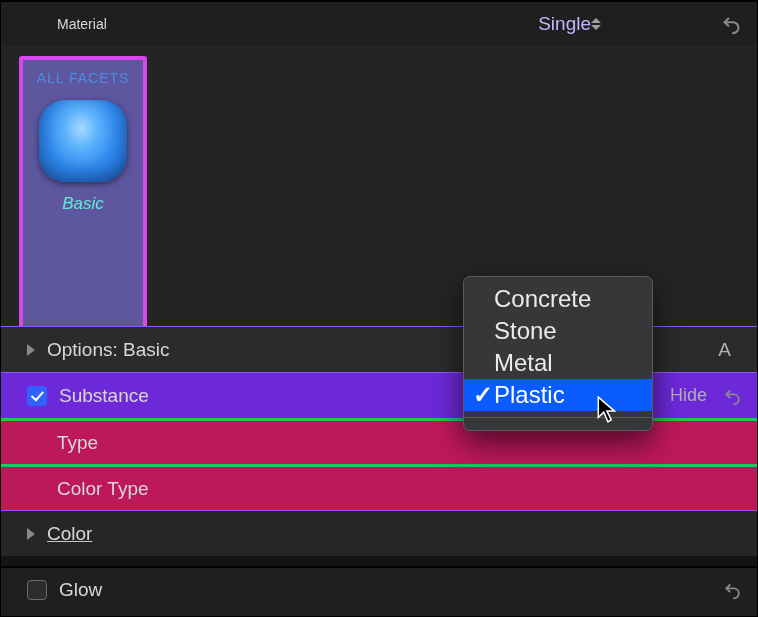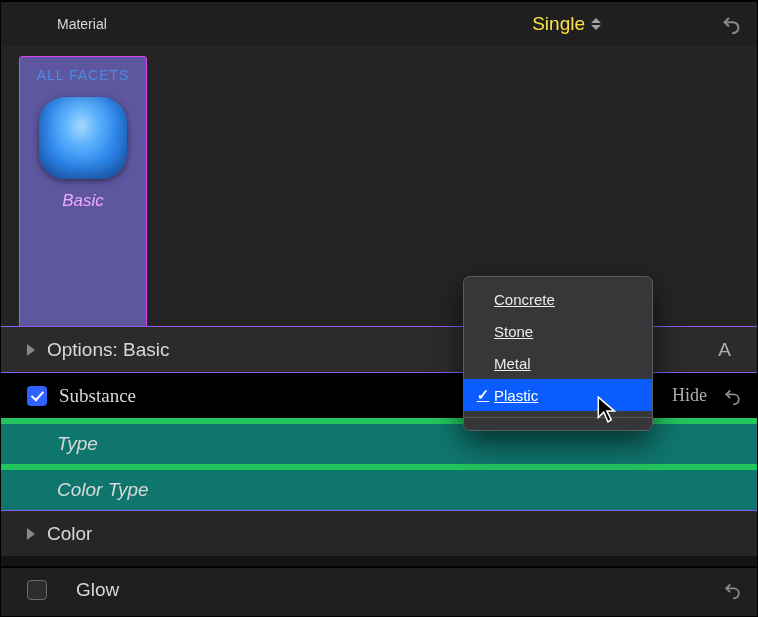--- a/index.html
+++ b/index.html
@@ -16,22 +16,21 @@
     }
     .header-row {
       display: flex;
       align-items: center;
       height: 44px;
       padding: 0 14px 0 56px;
     }
     .header-title { flex: 1; color: #d8d8d8; font-size: 14px; }
     .dropdown-select {
       display: inline-flex;
-      gap: 6px;
-      color: #fde047;
+      color: #c4b5fd;
       font-size: 19px;
       cursor: pointer;
       margin-right: 120px;
     }
     .select-arrows {
       display: inline-flex;
       flex-direction: column;
       justify-content: center;
       gap: 2px;
     }
@@ -47,21 +46,21 @@
 
     .facets-area {
       background: #242424;
       padding: 10px 18px 10px 18px;
       height: 280px;
     }
     .facet-tile {
       width: 128px;
       height: 304px;
       background: #5e57a0;
-      border: 1px solid #d946ef;
+      border: 4px solid #d946ef;
       border-radius: 3px;
       display: flex;
       flex-direction: column;
       align-items: center;
       padding: 10px 8px;
       cursor: pointer;
     }
     .facet-tile-header {
       color: #4a8de0;
       font-size: 14px;
@@ -69,30 +68,30 @@
       margin-bottom: 14px;
     }
     .facet-swatch {
       width: 88px;
       height: 82px;
       background: radial-gradient(ellipse at 48% 35%, #a7d9ff 0%, #5eb3fc 25%, #2f8af0 55%, #1f68c8 100%);
       border-radius: 26px;
       box-shadow: inset 0 -6px 18px rgba(0,0,30,0.35), 0 2px 6px rgba(0,0,0,0.5);
       margin-bottom: 12px;
     }
-    .facet-label { color: #f0abfc; font-style: italic; font-size: 17px; }
+    .facet-label { color: #5eead4; font-style: italic; font-size: 17px; }
 
     .row {
       display: flex;
       align-items: center;
       height: 46px;
       padding: 0 14px 0 26px;
       border-top: 1px solid #8b5cf6;
     }
-    .row.sub { padding-left: 56px; border-top: 6px solid #22c55e; background: #0f766e; font-style: italic; }
+    .row.sub { padding-left: 56px; border-top: 3px solid #22c55e; background: #be185d; }
     .row.header-sub { background: #2b2b2b; }
     .row-label { flex: 1; color: #d8d8d8; font-size: 19px; }
     .disclosure {
       width: 0; height: 0;
       border-top: 6px solid transparent;
       border-bottom: 6px solid transparent;
       border-left: 8px solid #888;
       margin-right: 12px;
       cursor: pointer;
     }
@@ -132,24 +131,23 @@
       border: 1px solid #5a5c5e;
       border-radius: 7px;
       box-shadow: 0 12px 30px rgba(0,0,0,0.6);
       padding: 6px 0;
     }
     .popup-item {
       display: flex;
       align-items: center;
       height: 32px;
       padding: 0 12px 0 8px;
-      font-size: 15px;
+      font-size: 24px;
       color: #eaeaea;
       cursor: pointer;
-      text-decoration: underline;
     }
     .popup-item .check {
       width: 22px;
       text-align: center;
       color: #fff;
       font-weight: bold;
     }
     .popup-item.selected { background: #0a5cff; color: #fff; }
     .popup-sep {
       height: 1px;
@@ -194,21 +192,21 @@
     <div class="facet-label">Basic</div>
   </div>
 </div>
 
 <div class="row header-sub">
   <span class="disclosure"></span>
   <span class="row-label">Options: Basic</span>
   <span class="add-text-partial">A</span>
 </div>
 
-<div class="row header-sub" style="background:#000000;font-family:Liberation Serif, serif;">
+<div class="row header-sub" style="background:#6d28d9;">
   <span class="checkbox checked"></span>
   <span class="row-label">Substance</span>
   <div class="right">
     <span class="hide-link">Hide</span>
     <span class="undo-icon">
       <svg width="20" height="20" viewBox="0 0 24 24" fill="none" stroke="#8a8a8a" stroke-width="2.2" stroke-linecap="round" stroke-linejoin="round">
         <path d="M4 10h9a6 6 0 0 1 0 12"></path>
           <path d="M8 6 4 10l4 4"></path>
       </svg>
     </span>
@@ -216,28 +214,28 @@
 </div>
 
 <div class="row sub">
   <span class="row-label">Type</span>
 </div>
 
 <div class="row sub">
   <span class="row-label">Color Type</span>
 </div>
 
-<div class="row header-sub" style="background:#262626;">
+<div class="row header-sub" style="background:#262626;text-decoration:underline;">
   <span class="disclosure"></span>
   <span class="row-label">Color</span>
 </div>
 
 <div style="height:10px;background:#141414;"></div>
 
-<div class="row glow-row" style="background:#1f1f1f;gap:17px;">
+<div class="row glow-row" style="background:#1f1f1f;">
   <span class="checkbox unchecked"></span>
   <span class="row-label">Glow</span>
   <div class="right">
     <span class="undo-icon">
       <svg width="20" height="20" viewBox="0 0 24 24" fill="none" stroke="#8a8a8a" stroke-width="2.2" stroke-linecap="round" stroke-linejoin="round">
         <path d="M4 10h9a6 6 0 0 1 0 12"></path>
           <path d="M8 6 4 10l4 4"></path>
       </svg>
     </span>
   </div>

